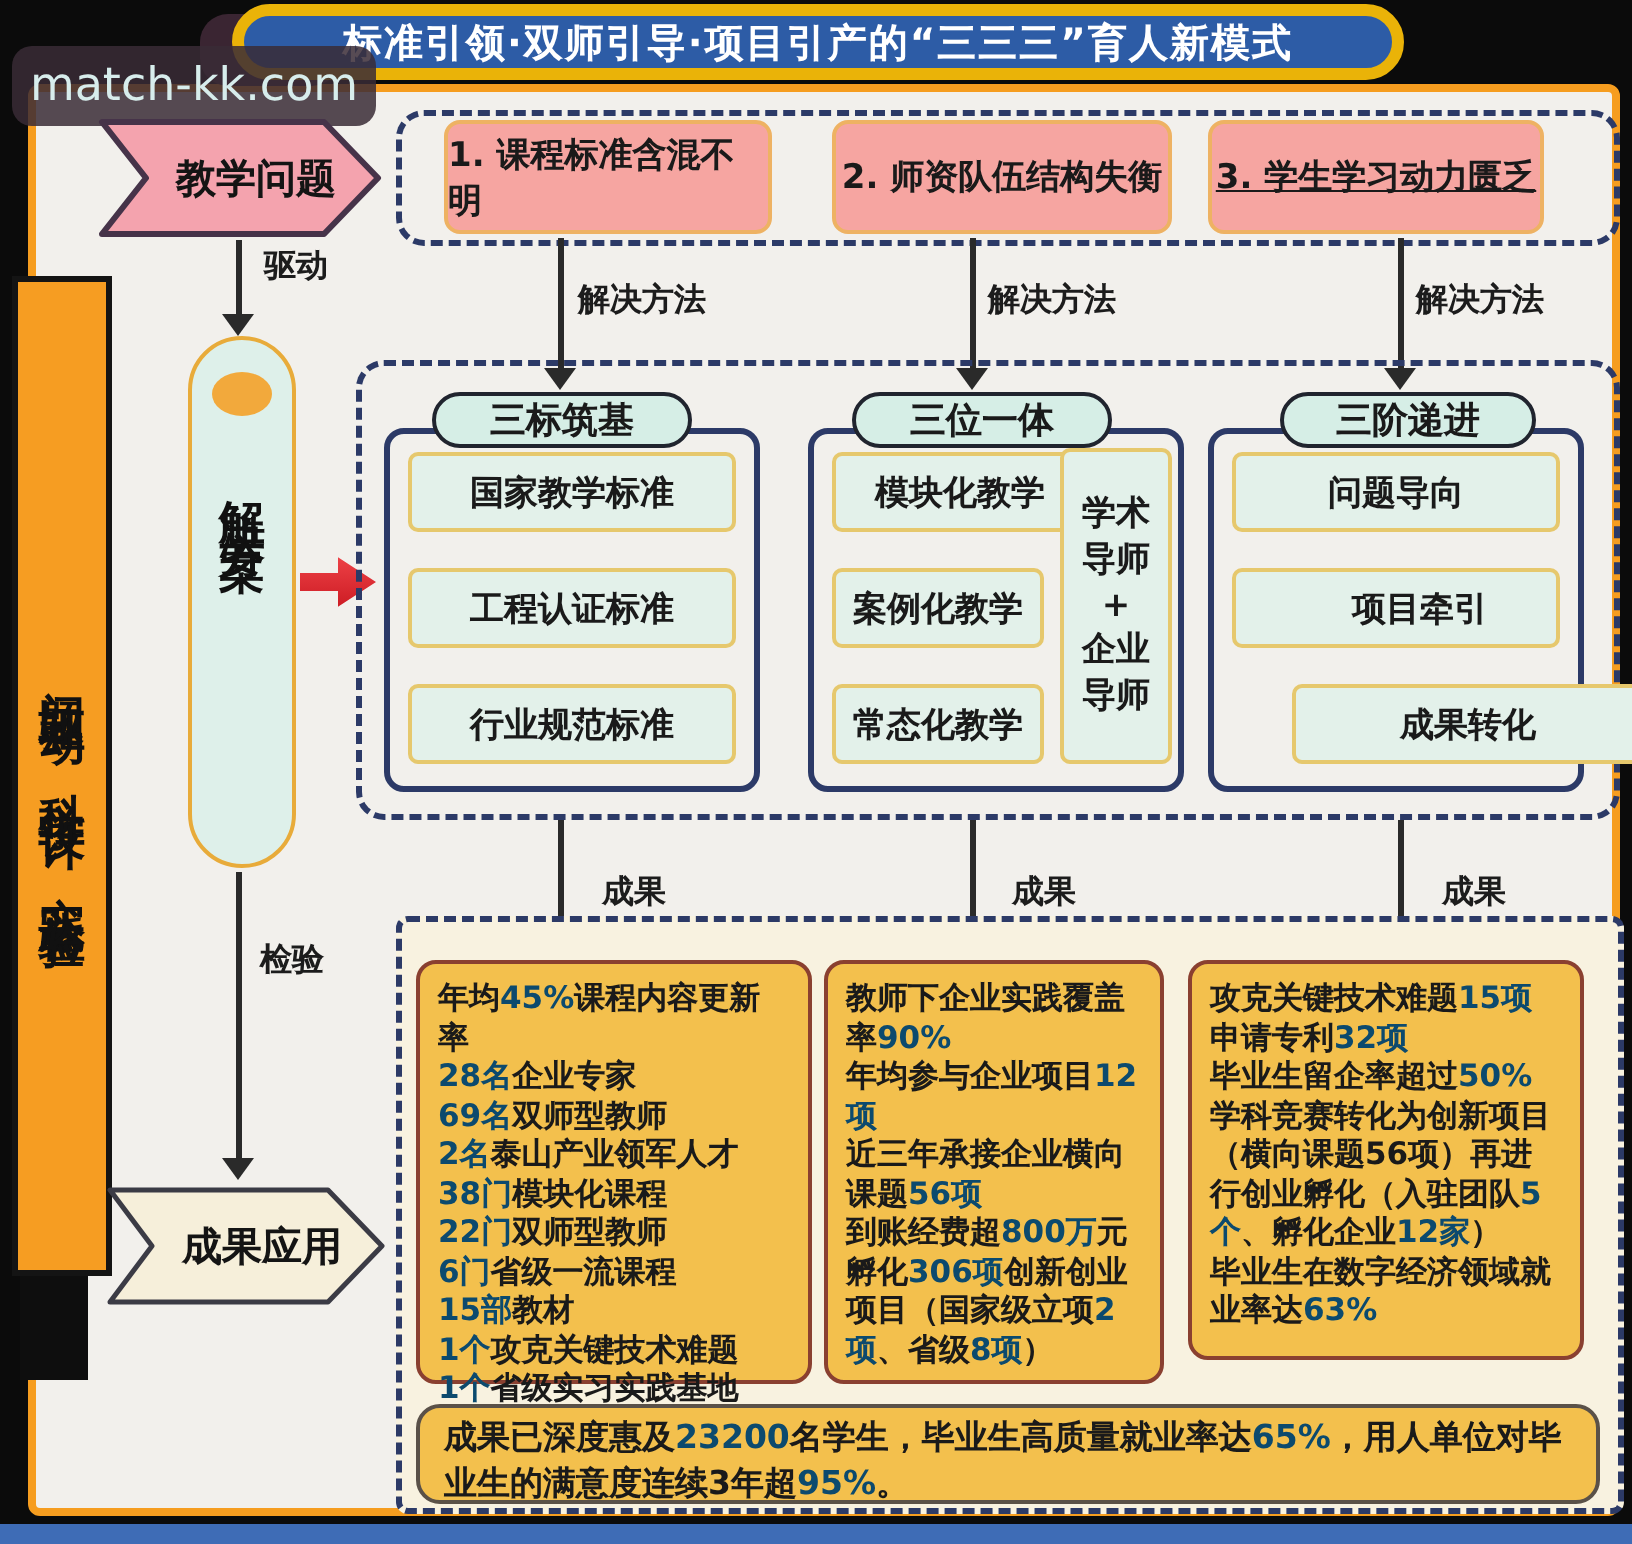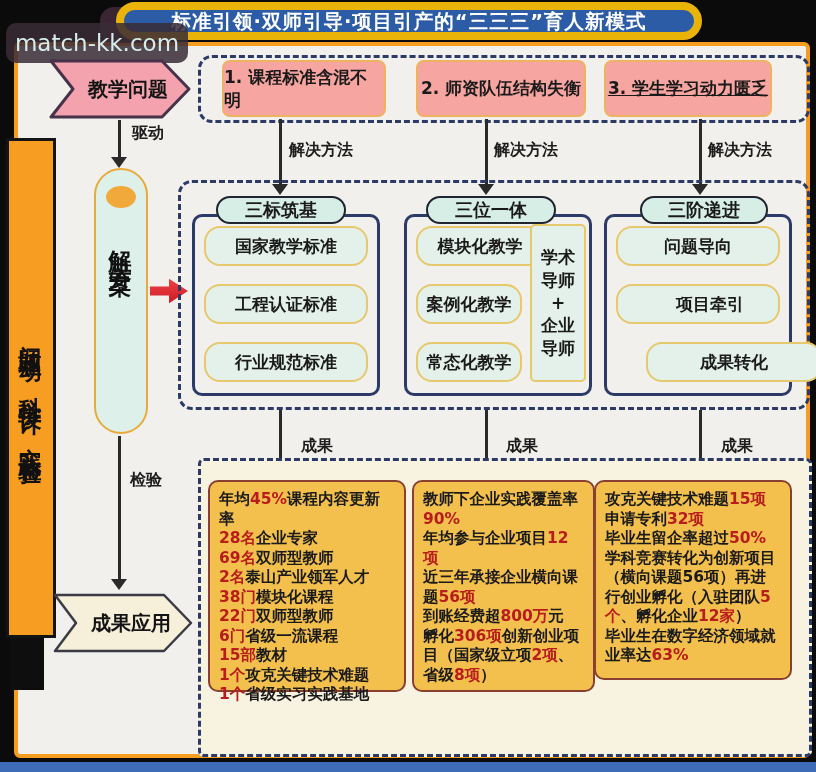--- a/index.html
+++ b/index.html
@@ -4,21 +4,21 @@
 <style>
   html,body{margin:0;padding:0;}
   body{width:816px;height:772px;background:#0b0b0b;font-family:"DejaVu Sans",sans-serif;overflow:hidden;}
   #stage{position:relative;width:816px;height:772px;background:#0b0b0b;color:#1a1a1a;}
   .abs{position:absolute;box-sizing:border-box;}
 
   .panel{left:14px;top:42px;width:796px;height:716px;background:#f2f0ec;border:4px solid #f69d1f;border-radius:6px;}
   .bluestrip{left:0;top:762px;width:816px;height:10px;background:#3e6cb6;}
 
   .title-shadow{left:100px;top:7px;width:70px;height:36px;background:#3a2532;border-radius:14px;}
-  .titlebar{left:116px;top:2px;width:586px;height:38px;background:#2d5ca6;border:8px solid #eab308;border-radius:19px;display:flex;align-items:center;justify-content:center;color:#fff;font-size:19.5px;font-weight:bold;letter-spacing:1px;}
+  .titlebar{left:116px;top:2px;width:586px;height:38px;background:#2d5ca6;border:6px solid #eab308;border-radius:19px;display:flex;align-items:center;justify-content:center;color:#fff;font-size:19.5px;font-weight:bold;letter-spacing:1px;}
   .watermark{left:6px;top:23px;width:182px;height:40px;background:rgba(58,44,54,.85);border-radius:10px;display:flex;align-items:center;justify-content:center;color:#d7edec;font-size:23px;}
 
   .leftbar{left:6px;top:138px;width:50px;height:500px;background:#f69d22;border:3px solid #141414;display:flex;align-items:center;justify-content:center;}
   .blackstub{left:10px;top:638px;width:34px;height:52px;background:#0e0e0e;}
   .vtext{writing-mode:vertical-rl;text-orientation:upright;font-weight:bold;color:#111;}
   .leftbar .vtext{font-size:23px;letter-spacing:5px;}
 
   .banner{display:block;}
   .banner svg{position:absolute;left:0;top:0;}
   .banner .blabel{position:absolute;left:22px;right:6px;top:0;bottom:0;display:flex;align-items:center;justify-content:center;font-size:20px;font-weight:bold;color:#141414;}
@@ -35,28 +35,28 @@
 
   .dashedbox{border:3px dashed #2c3a67;border-radius:14px;}
   .top-dashed{left:198px;top:55px;width:612px;height:68px;}
   .mid-dashed{left:178px;top:180px;width:632px;height:230px;}
   .res-dashed{left:198px;top:458px;width:614px;height:299px;background:#f8f2e0;border-radius:6px;}
 
   .probbox{background:#f6a5a1;border:2px solid #eeb263;border-radius:8px;display:flex;align-items:center;justify-content:center;font-size:17px;font-weight:bold;height:57px;top:60px;}
 
   .groupbox{top:214px;width:188px;height:182px;border:3px solid #2c3a67;border-radius:10px;}
   .pill{top:196px;height:28px;background:#d6eee6;border:2.5px solid #20242e;border-radius:15px;display:flex;align-items:center;justify-content:center;font-size:18px;font-weight:bold;z-index:3;}
-  .item{height:40px;background:#e3f1ea;border:2px solid #e6c86d;border-radius:16px;display:flex;align-items:center;justify-content:center;font-size:17px;font-weight:bold;z-index:2;}
+  .item{height:40px;background:#e3f1ea;border:2px solid #e6c86d;border-radius:5px;display:flex;align-items:center;justify-content:center;font-size:17px;font-weight:bold;z-index:2;}
   .sidebox{left:530px;top:224px;width:56px;height:158px;background:#e3f1ea;border:2px solid #e6c86d;border-radius:5px;display:flex;align-items:center;justify-content:center;text-align:center;white-space:pre-line;font-size:17px;font-weight:bold;line-height:1.35;z-index:2;}
 
   .card{top:480px;background:#f3c04d;border:2.5px solid #8a4030;border-radius:10px;padding:8px 9px;font-size:15.5px;font-weight:bold;z-index:2;}
   .card .rline{line-height:19.5px;}
   .summary{left:208px;top:702px;width:592px;height:50px;background:#f3c04d;border:2.5px solid #5a5148;border-radius:12px;padding:4px 12px;font-size:16.5px;font-weight:bold;z-index:2;}
   .summary .rline{line-height:1.38;}
-  .red{color:#b91c1c;margin-top:48px;}
+  .red{color:#0c4a6e;margin-top:48px;}
 </style>
 </head>
 <body>
 
 <div id="stage">
 
   <div class="abs panel"></div>
 
   <div class="abs title-shadow"></div>
   <div class="abs titlebar">标准引领·双师引导·项目引产的“三三三”育人新模式</div>
@@ -146,29 +146,32 @@
       <div class="rline"><span class="red">28名</span><span>企业专家</span></div>
       <div class="rline"><span class="red">69名</span><span>双师型教师</span></div>
       <div class="rline"><span class="red">2名</span><span>泰山产业领军人才</span></div>
       <div class="rline"><span class="red">38门</span><span>模块化课程</span></div>
       <div class="rline"><span class="red">22门</span><span>双师型教师</span></div>
       <div class="rline"><span class="red">6门</span><span>省级一流课程</span></div>
       <div class="rline"><span class="red">15部</span><span>教材</span></div>
       <div class="rline"><span class="red">1个</span><span>攻克关键技术难题</span></div>
       <div class="rline"><span class="red">1个</span><span>省级实习实践基地</span></div>
     </div>
-  <div class="abs card" style="left:412px;width:183px;height:212px;">
+  <div class="abs card" style="left:412px;width:170px;height:212px;">
       <div class="rline"><span>教师下企业实践覆盖率</span><span class="red">90%</span></div>
       <div class="rline"><span>年均参与企业项目</span><span class="red">12项</span></div>
       <div class="rline"><span>近三年承接企业横向课题</span><span class="red">56项</span></div>
       <div class="rline"><span>到账经费超</span><span class="red">800万</span><span>元</span></div>
       <div class="rline"><span>孵化</span><span class="red">306项</span><span>创新创业项目（国家级立项</span><span class="red">2项</span><span>、省级</span><span class="red">8项</span><span>）</span></div>
     </div>
   <div class="abs card" style="left:594px;width:198px;height:200px;">
       <div class="rline"><span>攻克关键技术难题</span><span class="red">15项</span></div>
       <div class="rline"><span>申请专利</span><span class="red">32项</span></div>
       <div class="rline"><span>毕业生留企率超过</span><span class="red">50%</span></div>
       <div class="rline"><span>学科竞赛转化为创新项目（横向课题56项）再进行创业孵化（入驻团队</span><span class="red">5个</span><span>、孵化企业</span><span class="red">12家</span><span>）</span></div>
       <div class="rline"><span>毕业生在数字经济领域就业率达</span><span class="red">63%</span></div>
     </div>
+  <div class="abs summary">
+      <div class="rline"><span>成果已深度惠及</span><span class="red">23200</span><span>名学生，毕业生高质量就业率达</span><span class="red">65%</span><span>，用人单位对毕业生的满意度连续3年超</span><span class="red">95%</span><span>。</span></div>
+    </div>
 
   <div class="abs bluestrip"></div>
 </div>
 
 </body></html>

